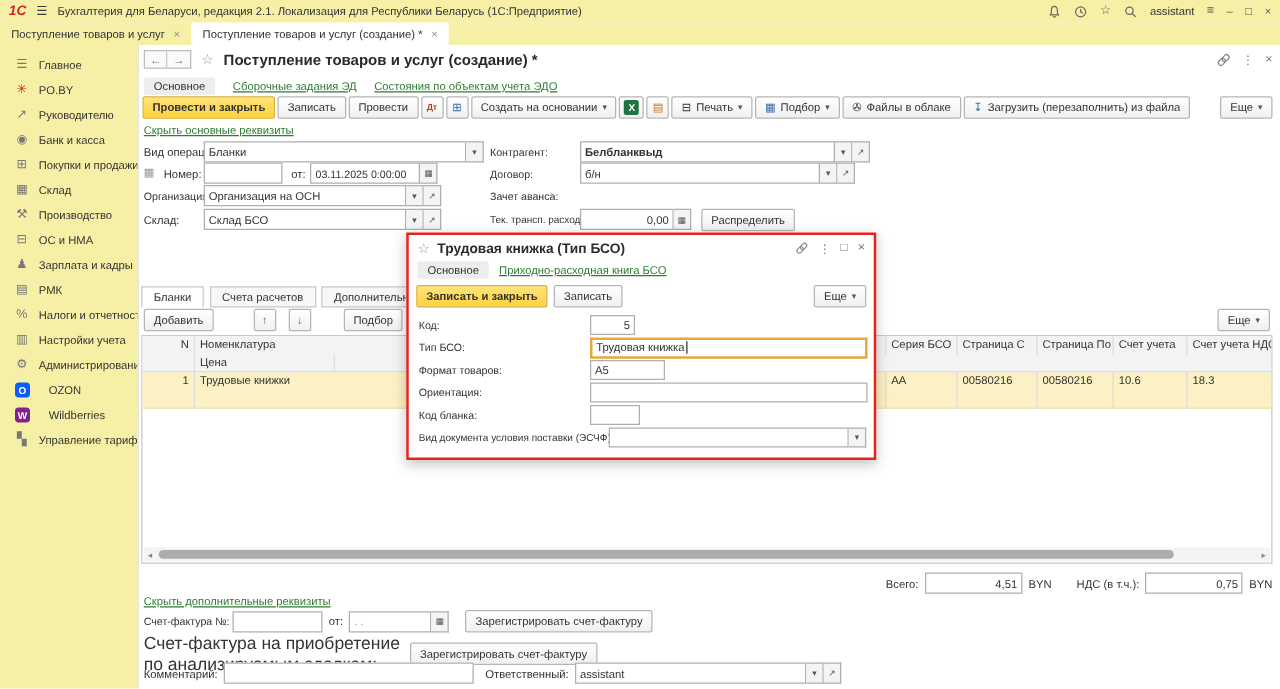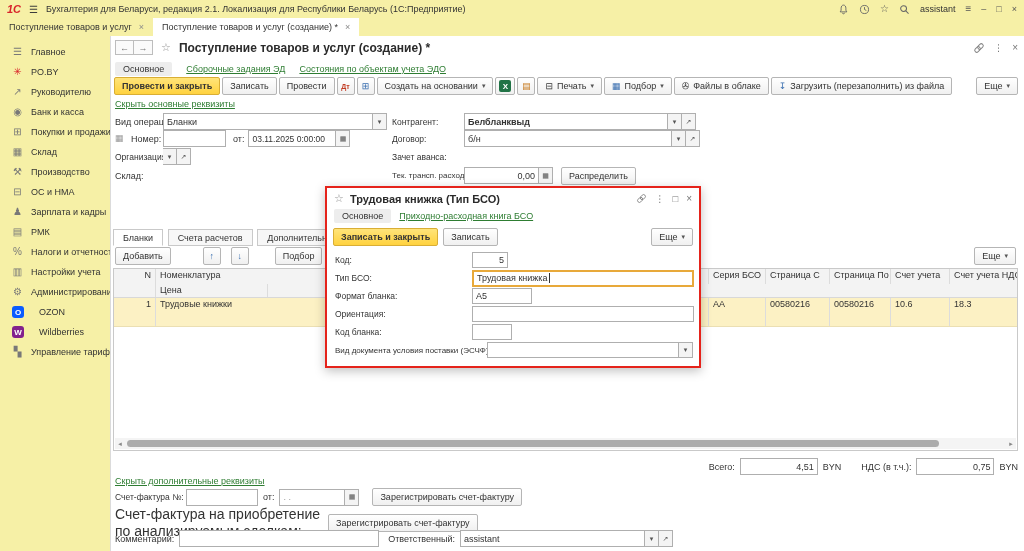--- a/index.html
+++ b/index.html
@@ -319,39 +319,45 @@
         </span>
       <span class="flabel" style="margin-left:7px; margin-right:4px;">от:</span>
       <span class="ctl">
           <span class="inp" style="width:88px; font-size:8.5px;">03.11.2025  0:00:00</span>
           <span class="fbtn">▦</span>
         </span>
     </div>
     <div class="frow" style="top:94px; left:281px;">
       <span class="flabel" style="width:72px; font-size:8.5px;">Договор:</span>
       <span class="ctl">
-          <span class="inp" style="width:208px;">б/н</span>
+          <span class="inp" style="width:192px;">б/н</span>
           <span class="fbtn">▾</span>
           <span class="fbtn">↗</span>
         </span>
     </div>
 
     <div class="frow" style="top:112px; left:4px;">
       <span class="flabel" style="width:48px; font-size:8.5px;">Организация:</span>
       <span class="ctl">
+          <span class="inp" style="width:162px;">Организация на ОСН</span>
           <span class="fbtn">▾</span>
           <span class="fbtn">↗</span>
         </span>
     </div>
     <div class="frow" style="top:112px; left:281px;">
       <span class="flabel" style="width:72px; font-size:8.5px;">Зачет аванса:</span>
     </div>
 
     <div class="frow" style="top:131px; left:4px;">
       <span class="flabel" style="width:48px;">Склад:</span>
+      <span class="ctl">
+          <span class="inp" style="width:162px;">Склад БСО</span>
+          <span class="fbtn">▾</span>
+          <span class="fbtn">↗</span>
+        </span>
     </div>
     <div class="frow" style="top:131px; left:281px;">
       <span class="flabel" style="width:72px; font-size:8px;">Тек. трансп. расходы:</span>
       <span class="ctl">
           <span class="inp num" style="width:75px;">0,00</span>
           <span class="fbtn">▦</span>
         </span>
       <span class="btn" style="margin-left:8px;">
           <span>Распределить</span>
         </span>
@@ -531,21 +537,21 @@
       <div class="mrow" style="top:20px;">
         <span class="mlabel">Тип БСО:</span>
         <span class="mctl">
             <span class="minp focus" style="width:222px; border:2px solid #E8A93A; height:17px;">
               <span>Трудовая книжка</span>
               <span class="caret"></span>
             </span>
           </span>
       </div>
       <div class="mrow" style="top:38px;">
-        <span class="mlabel">Формат бланка:</span>
+        <span class="mlabel">Формат товаров:</span>
         <span class="mctl">
             <span class="minp" style="width:60px;">А5</span>
           </span>
       </div>
       <div class="mrow" style="top:56px;">
         <span class="mlabel">Ориентация:</span>
         <span class="mctl">
             <span class="minp" style="width:222px;"></span>
           </span>
       </div>

